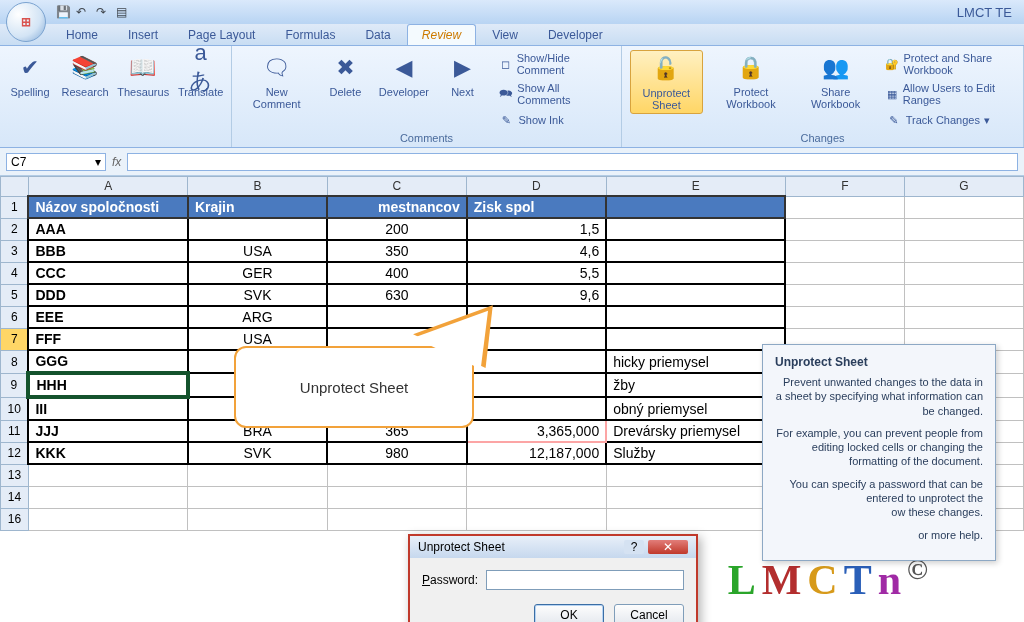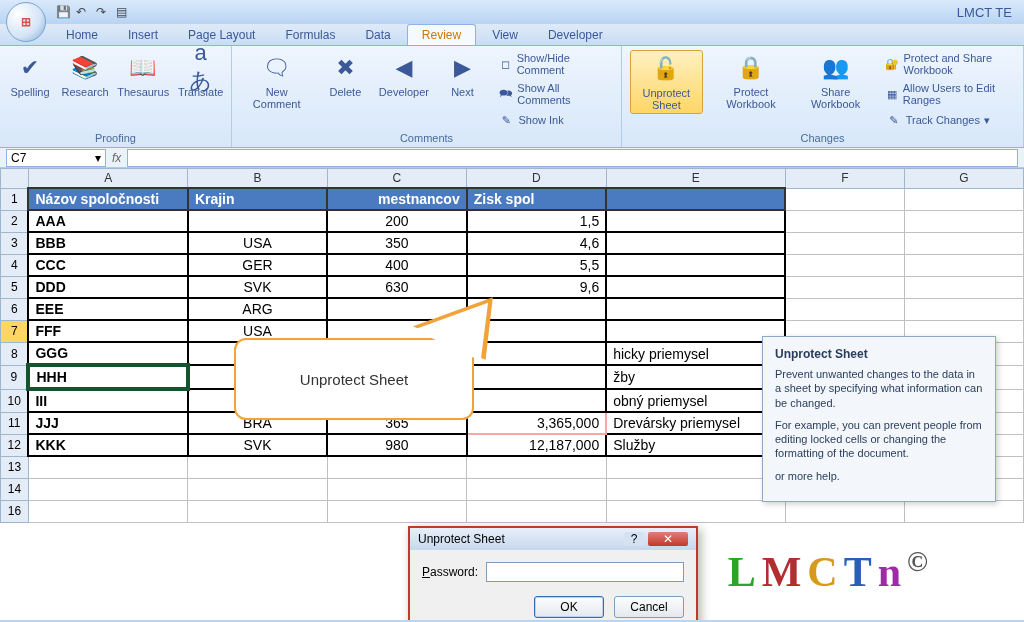--- a/index.html
+++ b/index.html
@@ -8,36 +8,36 @@
   
   .titlebar { height: 24px; background: linear-gradient(to bottom, #dae9fb, #b8d4f3); display: flex; align-items: center; padding: 0 4px; }
   .office-btn { width: 40px; height: 40px; border-radius: 50%; background: radial-gradient(circle at 30% 30%, #fff, #d3e4f5 60%, #7fa8d6); position: absolute; top: 2px; left: 6px; z-index: 10; display: flex; align-items: center; justify-content: center; border: 1px solid #7ba3d0; color: #d9534f; font-weight: bold;}
   .qat { margin-left: 52px; display: flex; gap: 6px; align-items: center; }
   .qat span { width: 14px; height: 14px; display: inline-block; opacity: 0.7; }
   .app-title { margin-left: auto; font-size: 13px; color: #3b5998; padding-right: 8px; }
 
   
   .tabs { height: 22px; background: linear-gradient(to bottom,#dfeaf8,#c8ddf3); display: flex; padding-left: 52px; gap: 2px; align-items: flex-end; border-bottom: 1px solid #8db2e3; }
   .tab { padding: 3px 14px; font-size: 12px; color: #3b5998; cursor: pointer; border-radius: 3px 3px 0 0; }
-  .tab.active { background: #f4fafe; border: 1px solid #8db2e3; border-bottom: none; color: #cc7a00; }
+  .tab.active { background: #f4fafe; border: 1px solid #8db2e3; border-bottom: none; color: #cc7a00; font-style: italic; }
 
   
   .ribbon { height: 102px; background: linear-gradient(to bottom,#eef5fe,#d7e7f9); display: flex; border-bottom: 1px solid #8db2e3; }
   .group { border-right: 1px solid #b3cce5; padding: 4px 8px 0; display: flex; flex-direction: column; }
   .group-body { flex: 1; display: flex; align-items: flex-start; gap: 10px; }
   .group-label { font-size: 11px; color: #4a6b9c; text-align: center; padding: 2px 0 3px; }
   .rbtn-big { display: flex; flex-direction: column; align-items: center; gap: 2px; padding: 2px 4px; font-size: 11px; color: #3b5998; cursor: pointer; text-align: center; min-width: 44px; }
   .rbtn-big .ico { width: 32px; height: 32px; display: flex; align-items: center; justify-content: center; font-size: 22px; }
   .rbtn-big.highlight { background: linear-gradient(to bottom,#fff0c1,#ffd666); border: 1px solid #d8a33e; border-radius: 3px; }
   .rbtn-small { font-size: 11px; color: #3b5998; display: flex; align-items: center; gap: 4px; padding: 2px 4px; cursor: pointer;}
   .rbtn-small .ico { width: 16px; height: 16px; display: flex; align-items: center; justify-content: center; }
   .vstack { display: flex; flex-direction: column; gap: 2px; }
 
   
-  .formulabar { height: 20px; background: #eaf2fa; display: flex; align-items: center; gap: 6px; padding: 0 6px; border-bottom: 1px solid #b3cce5; }
+  .formulabar { height: 28px; background: #eaf2fa; display: flex; align-items: center; gap: 6px; padding: 0 6px; border-bottom: 1px solid #b3cce5; }
   .namebox { width: 100px; background: white; border: 1px solid #8db2e3; padding: 1px 4px; font-size: 12px; display: flex; justify-content: space-between; align-items: center;}
   .fxbox { flex:1; background: white; border: 1px solid #8db2e3; height: 18px; }
 
   
   .grid-area { position: relative; background: white; height: 452px; overflow: hidden; }
   table.sheet { border-collapse: collapse; width: 100%; }
   table.sheet th { background: #e4ecf7; border: 1px solid #9eb6ce; font-weight: normal; color: #333; font-size: 12px; padding: 2px 4px; }
   table.sheet td { border: 1px solid #c0c0c0; padding: 2px 6px; font-size: 14px; height: 22px; }
   table.sheet .rowh { background: #e4ecf7; border: 1px solid #9eb6ce; text-align: center; width: 28px; font-size: 12px; }
   .colh { text-align:center; }
@@ -47,21 +47,21 @@
   table.sheet tr.selrow .rowh { background: #ffd666; }
 
   
   .callout { position: absolute; left: 234px; top: 170px; width: 240px; height: 82px; background: #fff; border: 2px solid #f2a23a; border-radius: 12px; display:flex; align-items:center; justify-content:center; font-size: 15px; color: #333; z-index: 15;}
   .callout-tail { position: absolute; width: 0; height: 0; border-left: 60px solid transparent; border-right: 20px solid transparent; border-bottom: 60px solid #f2a23a; top: -54px; right: -30px; transform: rotate(25deg); z-index:-1;}
   .callout-tail-inner { position:absolute; width:0;height:0; border-left: 56px solid transparent; border-right: 18px solid transparent; border-bottom: 56px solid #fff; top:-48px; right:-24px; transform: rotate(25deg); }
 
   
   .tooltip { position: absolute; right: 28px; top: 168px; width: 234px; background: #f3f6fb; border: 1px solid #8da8c4; padding: 10px 12px; font-size: 11px; color: #2a3e5c; z-index: 20; box-shadow: 2px 2px 6px rgba(0,0,0,0.2);}
   .tooltip .tt-title { font-weight: bold; margin-bottom: 6px; font-size: 12px;}
-  .tooltip p { margin-bottom: 8px; line-height: 1.3; }
+  .tooltip p { margin-bottom: 8px; line-height: 1.3; text-align: right; }
 
   
   .dialog { position: absolute; left: 408px; top: 358px; width: 290px; background: #f0f0f0; border: 2px solid #c0392b; z-index: 25; box-shadow: 3px 3px 10px rgba(0,0,0,0.3); }
   .dlg-title { background: linear-gradient(to bottom,#e8eff9,#c6d8ee); padding: 4px 8px; display: flex; align-items: center; font-size: 12px; }
   .dlg-title-txt { flex: 1; }
   .dlg-close { background: linear-gradient(to bottom,#e27d79,#c0392b); color: white; width: 40px; text-align: center; border-radius: 2px; margin-left: 4px; cursor:pointer;}
   .dlg-help { background: #d5e2f2; width: 20px; text-align: center; border-radius:2px;}
   .dlg-body { padding: 12px; }
   .dlg-row { display: flex; align-items: center; gap: 8px; margin-bottom: 14px; }
   .dlg-row input { flex: 1; border: 1px solid #7f9db9; padding: 2px 4px; font-size: 12px; }
@@ -116,21 +116,20 @@
         </div>
       <div class="rbtn-big">
           <div class="ico">📖</div>
           <div>Thesaurus</div>
         </div>
       <div class="rbtn-big">
           <div class="ico">aあ</div>
           <div>Translate</div>
         </div>
     </div>
-    <div class="group-label">Proofing</div>
   </div>
   <div class="group" style="width:390px">
     <div class="group-body">
       <div class="rbtn-big">
           <div class="ico">🗨</div>
           <div>New Comment</div>
         </div>
       <div class="rbtn-big">
           <div class="ico">✖</div>
           <div>Delete</div>
@@ -372,20 +371,21 @@
 <div class="callout">
   <div class="callout-tail"></div>
       <div class="callout-tail-inner"></div>
   <span>Unprotect Sheet</span>
 </div>
 
 <div class="tooltip">
   <div class="tt-title">Unprotect Sheet</div>
   <p>Prevent unwanted changes to the data in a sheet by specifying what information can be changed.</p>
   <p>For example, you can prevent people from editing locked cells or changing the formatting of the document.</p>
+  <p><span>You can specify a password that can be entered to unprotect the</span><br><span>ow these changes.</span></p>
   <p>or more help.</p>
 </div>
 
 <div class="dialog">
   <div class="dlg-title">
     <span class="dlg-title-txt">Unprotect Sheet</span>
     <span class="dlg-help">?</span>
     <span class="dlg-close">✕</span>
   </div>
   <div class="dlg-body">

